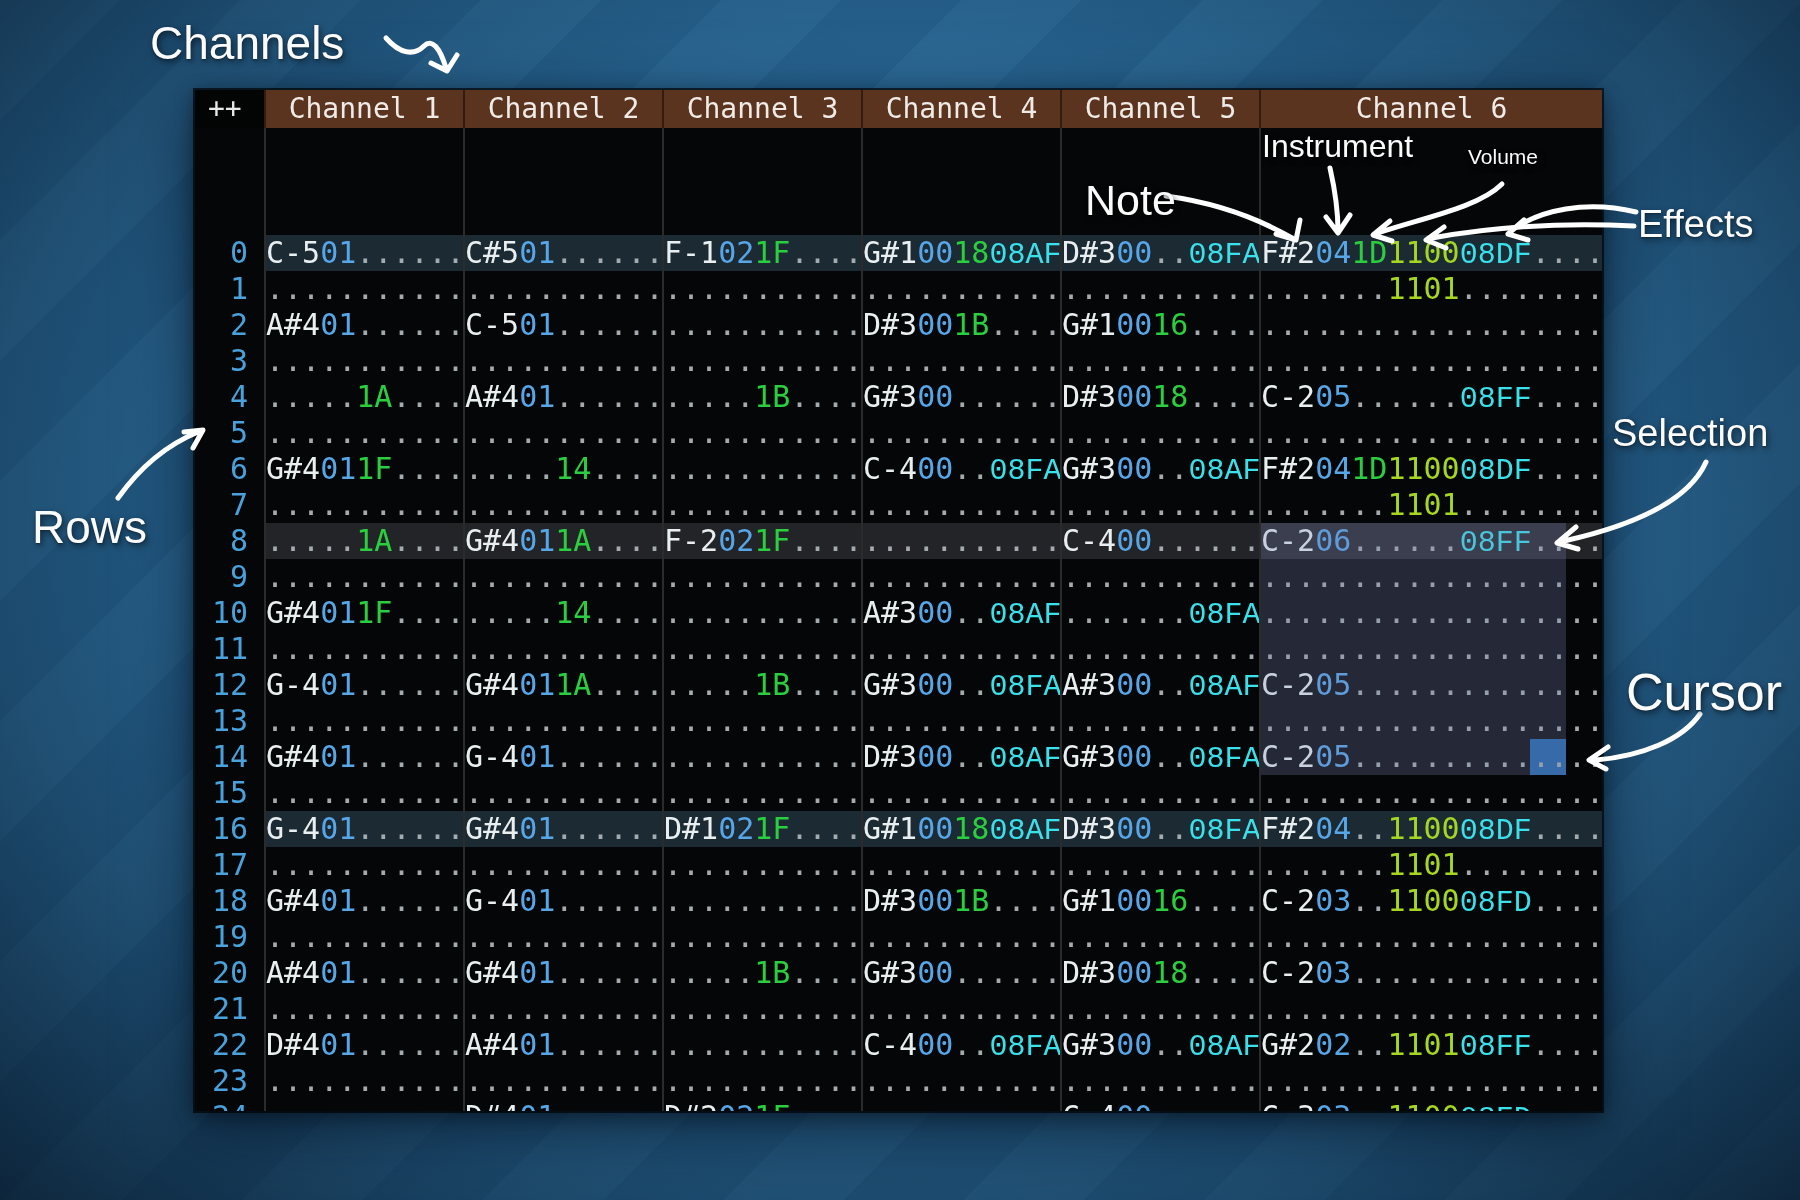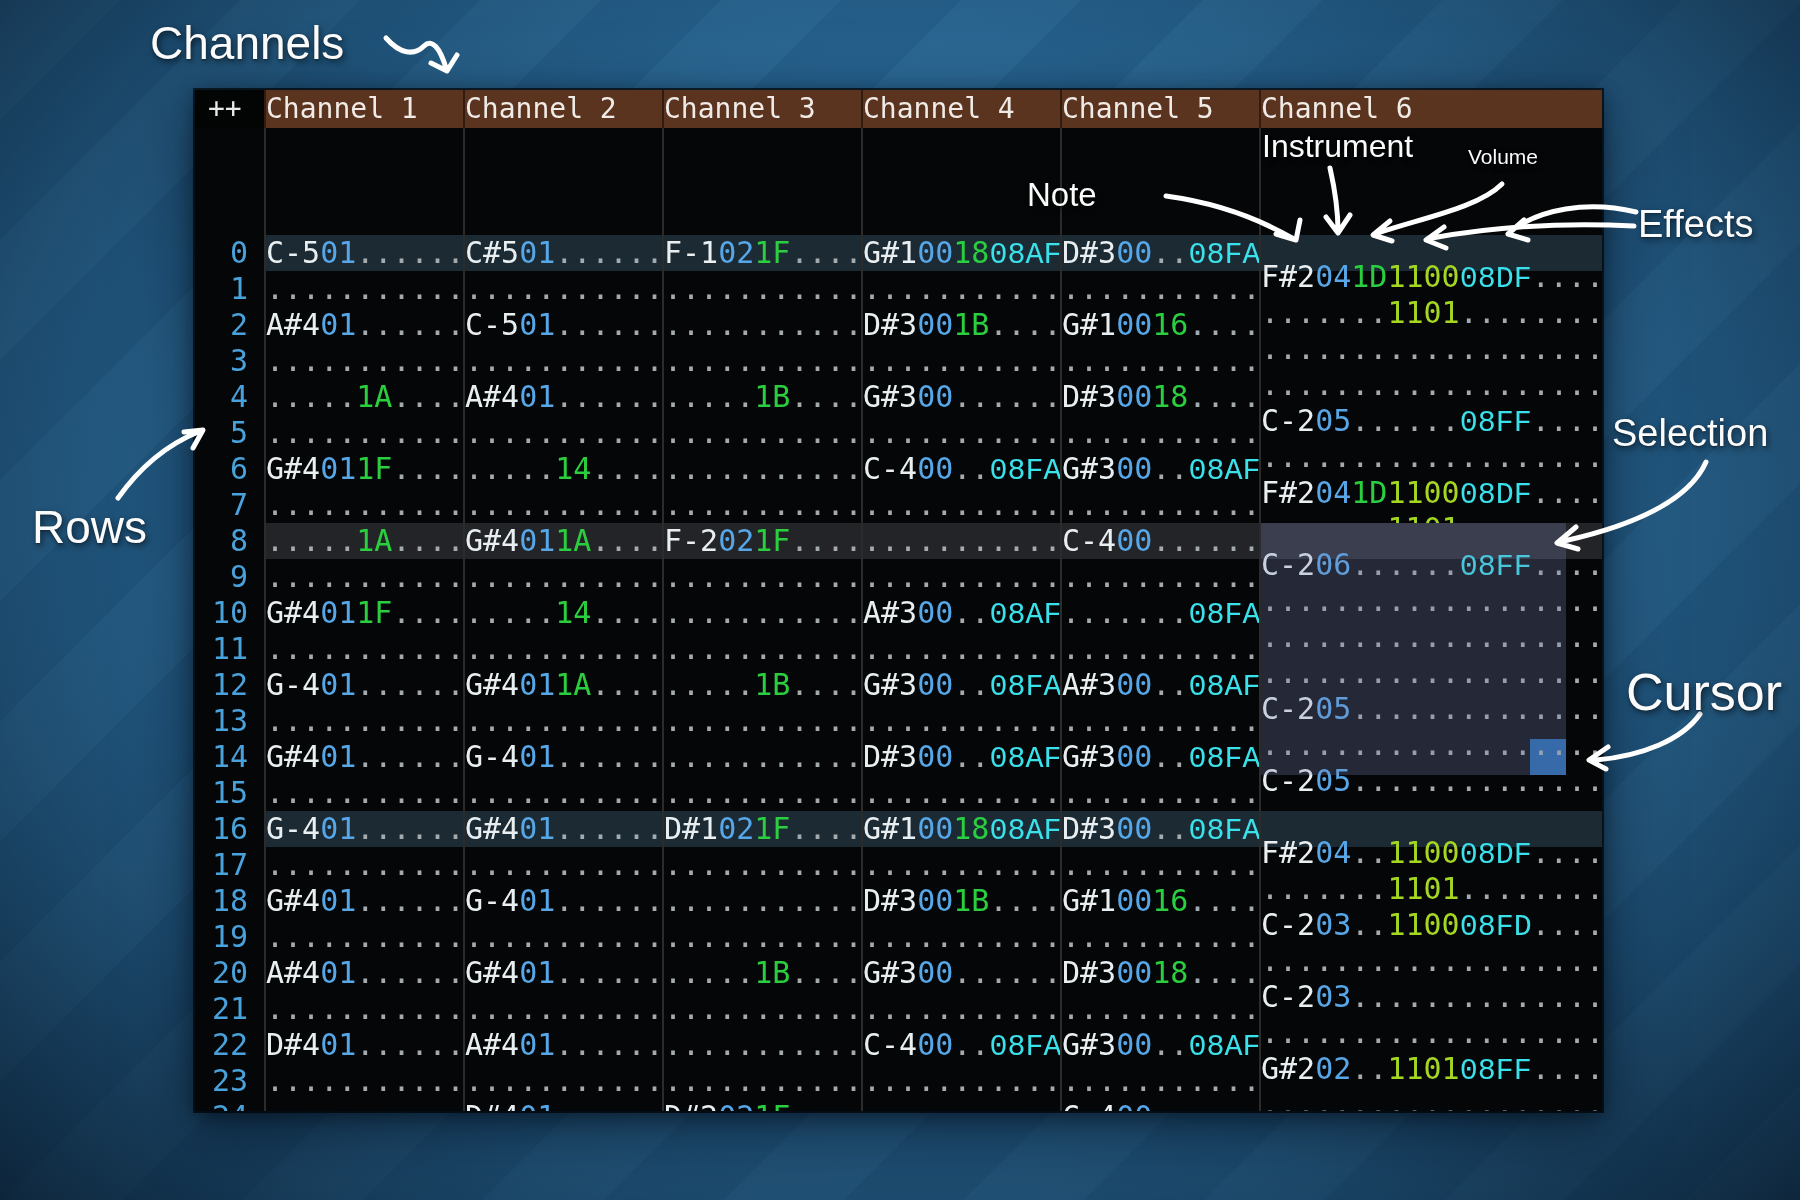--- a/index.html
+++ b/index.html
@@ -17,36 +17,36 @@
   }
   .window{
     position:absolute; left:195px; top:90px; width:1407px; height:1021px;
     background:#050607; outline:2px solid rgba(0,0,0,.65);
     box-shadow:0 18px 60px rgba(0,10,22,.55), 0 4px 18px rgba(0,0,0,.45);
   }
   .hdr{display:flex; height:38px; font-family:"DejaVu Sans Mono", monospace;
     font-size:28px; line-height:38px; color:#f0ebe6;}
   .hcorner{width:69px; background:#030404; padding-left:13px; box-sizing:border-box; color:#e9e9e9;}
   .hcells{display:flex; flex:1; background:var(--c-hdr);}
-  .hcell{width:199px; box-sizing:border-box; text-align:left; border-left:2px solid rgba(0,0,0,.45);}
+  .hcell{width:199px; box-sizing:border-box; text-align:center; border-left:2px solid rgba(0,0,0,.45);}
   .hcell.last{flex:1;}
   .pattern{position:absolute; left:0; right:0; top:38px; bottom:0; overflow:hidden;}
   .vsep{position:absolute; top:0; bottom:0; width:2px; background:#2b2b2b; z-index:4;}
   .cursorblk{position:absolute; z-index:1; background:var(--c-cur);}
   .selbox{position:absolute; z-index:3; background:var(--c-sel);}
   .rows{position:absolute; left:0; right:0; top:107px; z-index:2;}
   .prow{display:flex; height:36px; position:relative; z-index:2;
     font-family:"DejaVu Sans Mono", monospace; font-size:30px; line-height:36px;}
   .prow.hl-major::before, .prow.hl-minor::before{
     content:''; position:absolute; left:69px; right:0; top:0; bottom:0; z-index:-1;}
   .prow.hl-major::before{background:var(--c-major);}
   .prow.hl-minor::before{background:var(--c-minor);}
   .rnum{width:69px; box-sizing:border-box; padding-right:16px; text-align:right; color:var(--c-num);}
   .pcell{width:199px; box-sizing:border-box; padding-left:2px; white-space:pre;}
-  .pcell.c6{flex:1;margin-top:24px;}
+  .pcell.c6{flex:1;}
   .t-note{color:var(--c-note);} .t-instr{color:var(--c-instr);} .t-vol{color:var(--c-vol);}
   .t-fxc{color:var(--c-fxc);font-family:Liberation Mono, monospace;} .t-fxg{color:var(--c-fxg);} .t-dot{color:var(--c-dot);}
   .label{position:absolute; color:#fbfbfb; z-index:10; white-space:nowrap;
     text-shadow:2px 3px 6px rgba(0,0,0,.55), 0 1px 2px rgba(0,0,0,.35);}
   #arrows{position:absolute; left:0; top:0; z-index:9; pointer-events:none;}
 </style>
 </head>
 <body>
 
 <div class="window">
@@ -294,21 +294,21 @@
     <div class="vsep" style="left:69px"></div>
     <div class="vsep" style="left:268px"></div>
     <div class="vsep" style="left:467px"></div>
     <div class="vsep" style="left:666px"></div>
     <div class="vsep" style="left:865px"></div>
     <div class="vsep" style="left:1064px"></div>
   </div>
 </div>
 
 <div class="label" style="left:150px; top:16px;  font-size:46px;">Channels</div>
-<div class="label" style="left:1027px;top:176px; font-size:33px;">Note</div>
+<div class="label" style="left:1085px;top:176px; font-size:43px;">Note</div>
 <div class="label" style="left:1262px;top:128px; font-size:32px;">Instrument</div>
 <div class="label" style="left:1468px;top:145px; font-size:21px;">Volume</div>
 <div class="label" style="left:1638px;top:203px; font-size:38px;">Effects</div>
 <div class="label" style="left:32px;  top:500px; font-size:46px;">Rows</div>
 <div class="label" style="left:1612px;top:412px; font-size:38px;">Selection</div>
 <div class="label" style="left:1626px;top:662px; font-size:52px;">Cursor</div>
 
 <svg id="arrows" width="1800" height="1200" viewBox="0 0 1800 1200" fill="none" stroke="#ffffff" stroke-width="5" stroke-linecap="round" stroke-linejoin="round">
   <path d="M386,38 C400,54 414,56 424,46 C432,38 440,48 446,68 M431,63 L447,71 L457,55"></path>
   <path d="M1166,196 C1210,202 1254,216 1292,238 M1276,234 L1296,240 L1300,220"></path>

